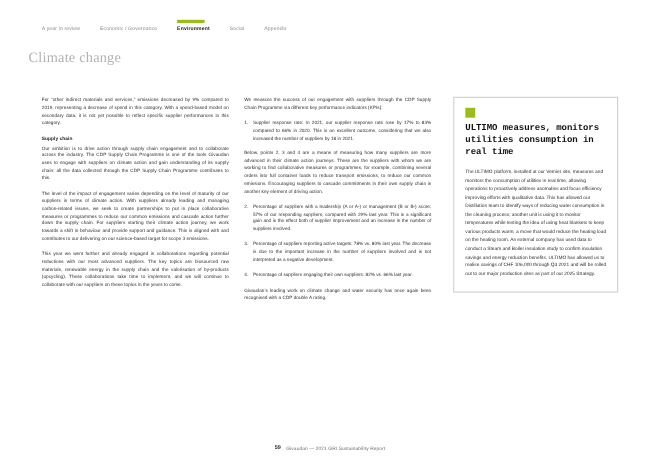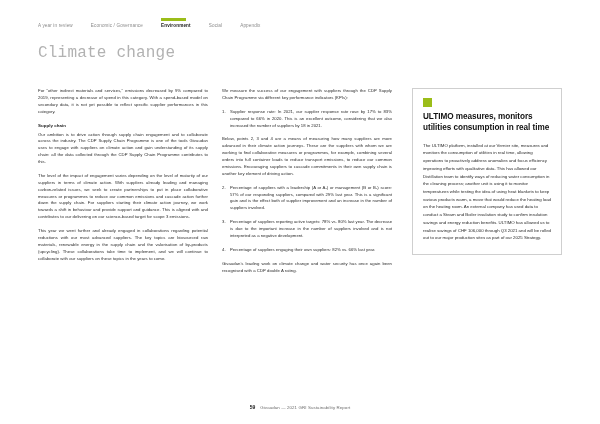--- a/index.html
+++ b/index.html
@@ -43,24 +43,24 @@
     top: 0px;
     left: 0;
     width: 25px;
     height: 3.4px;
     background: #9bbd19;
   }
 
   
   .page-title {
     position: absolute;
-    left: 38px;
+    left: 26px;
     top: 44px;
-    font-family: Liberation Mono, monospace;
-    font-size: 16px;
+    font-family: Liberation Serif, serif;
+    font-size: 13px;
     font-weight: normal;
     color: #b2b2b2;
     letter-spacing: 0.2px;
     margin: 0;
   }
 
   
   .content {
     position: absolute;
     left: 38px;
@@ -130,20 +130,21 @@
     background: #9bbd19;
     margin-bottom: 5px;
   }
   .callout h2 {
     margin: 0 0 8px 0;
     font-size: 8.2px;
     line-height: 1.32;
     font-weight: bold;
     color: #111111;
     letter-spacing: -0.05px;
+    font-family: Liberation Mono, monospace;
   }
   .callout p {
     margin: 0;
     font-size: 4.35px;
     line-height: 1.78;
     color: #2b2b2b;
     text-align: left;
   }
 
   

